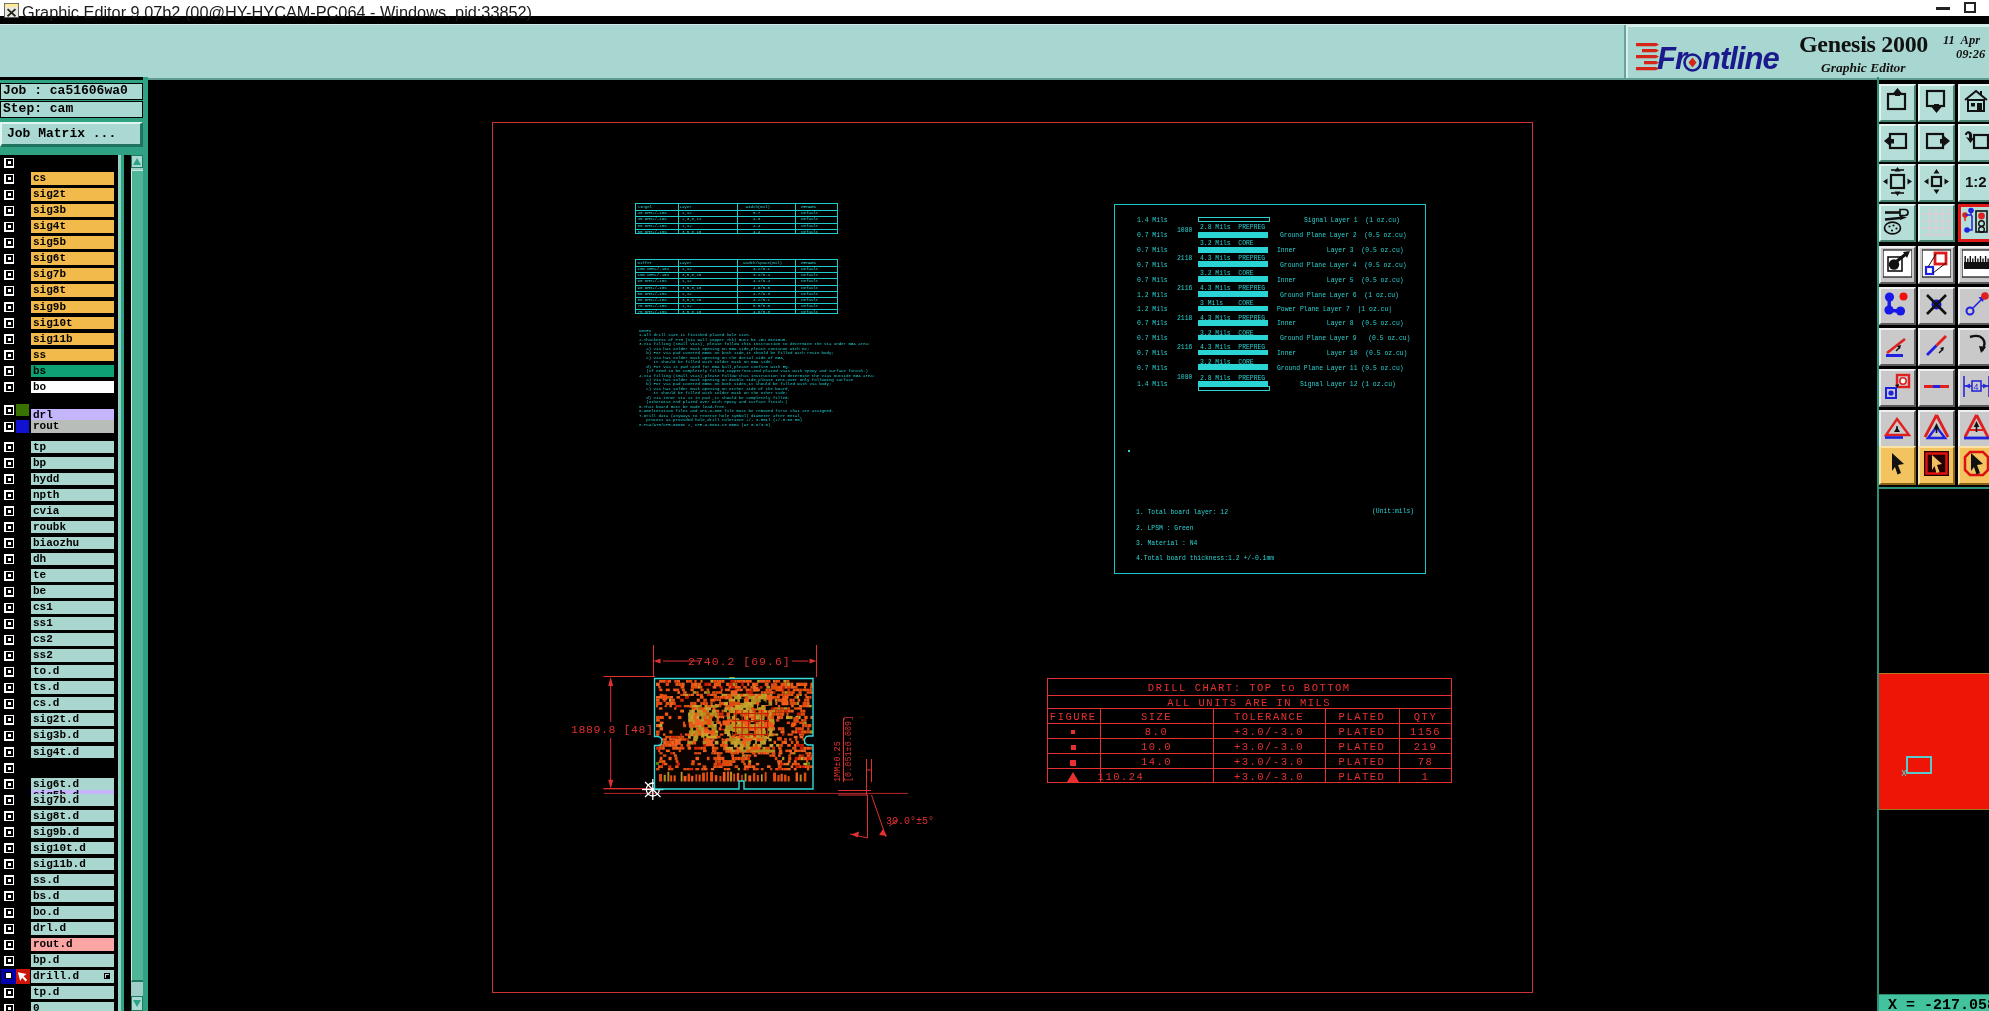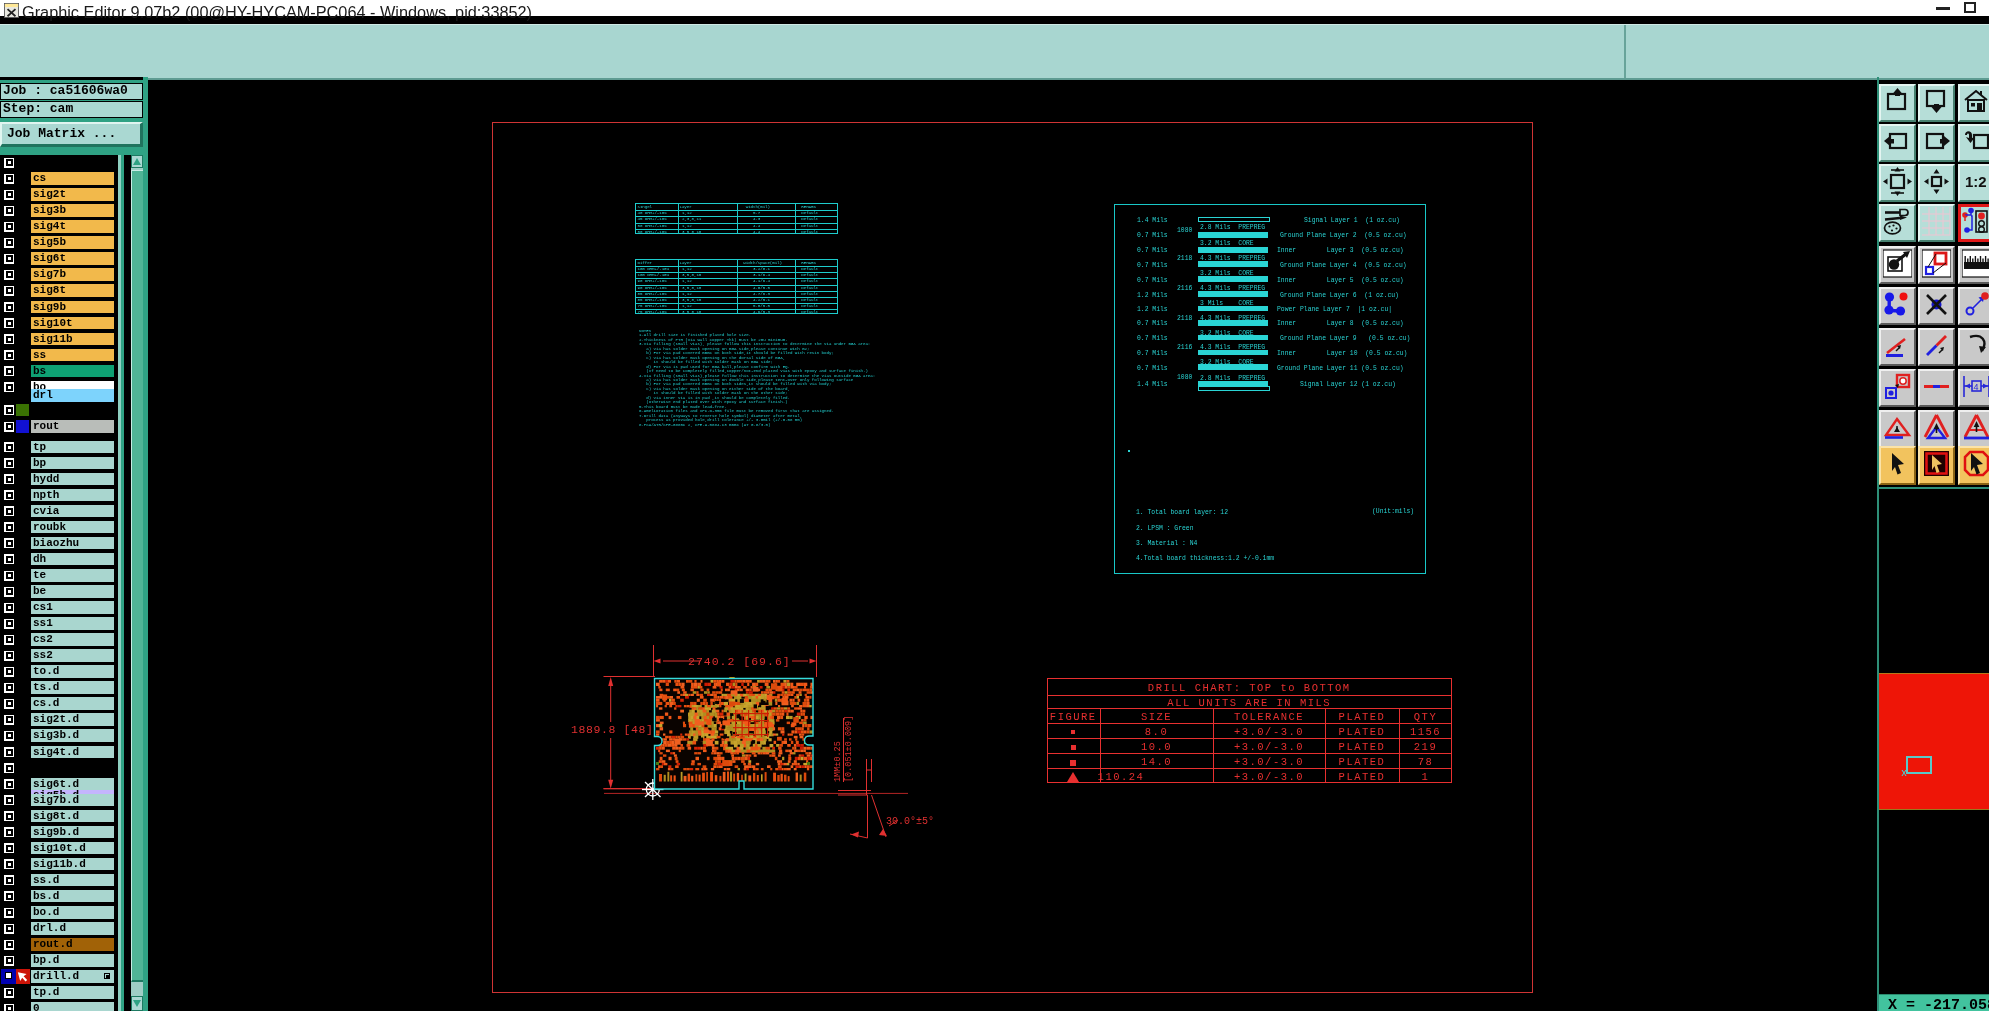--- a/index.html
+++ b/index.html
@@ -16,20 +16,39 @@
    <rect x="1" y="1" width="15" height="3.5" fill="#ffe896"></rect>
    <path d="M4 7 L13 15 M13 7 L4 15" stroke="#222" stroke-width="2"></path>
  </svg>
  <div style="position:absolute;left:22px;top:3px;font:16.3px 'Liberation Sans';color:#1a1a1a">Graphic Editor 9.07b2 (00@HY-HYCAM-PC064 - Windows, pid:33852)</div>
  <div style="position:absolute;left:1936px;top:7px;width:14px;height:2.5px;background:#222"></div>
  <div style="position:absolute;left:1964px;top:2px;width:12px;height:11px;border:2px solid #222;box-sizing:border-box"></div>
 </div>
 
 <div style="position:absolute;left:0;top:24px;width:1989px;height:53px;background:#a8d6d0;border-top:1px solid #cfe9e5;border-bottom:2px solid #5e9c92">
  <div style="position:absolute;left:1624px;top:0;width:2px;height:100%;background:#68a49a"></div>
+ <div style="position:absolute;left:1626px;top:0;width:363px;height:100%;border-top:2px solid #d8efe9;border-left:2px solid #d8efe9;box-sizing:border-box">
+   <svg style="position:absolute;left:4px;top:10px" width="168" height="40" viewBox="0 0 168 40">
+     <g fill="#d42618">
+      <path d="M4 6 h20 l3 1.6 -3 1.6 h-20 z"></path>
+          <path d="M10 12 h14 l3 1.6 -3 1.6 h-14 z"></path>
+      <path d="M4 18 h20 l3 1.6 -3 1.6 h-20 z"></path>
+          <path d="M12 24 h12 l3 1.6 -3 1.6 h-12 z"></path>
+      <path d="M4 30 h20 l3 1.6 -3 1.6 h-20 z"></path>
+     </g>
+     <text x="25" y="32" font-family="Liberation Sans" font-style="italic" font-weight="bold" font-size="31" fill="#1a1a8c" letter-spacing="-1">Fr</text>
+     <circle cx="60.5" cy="25.5" r="8" fill="none" stroke="#1a1a8c" stroke-width="2.6"></circle>
+     <path d="M60.5 20.5 L64.5 25.5 L60.5 30.5 L56.5 25.5 Z" fill="#d42618"></path>
+     <text x="70" y="32" font-family="Liberation Sans" font-style="italic" font-weight="bold" font-size="31" fill="#1a1a8c" letter-spacing="-1">ntline</text>
+   </svg>
+   <div style="position:absolute;left:171px;top:4px;font:bold 24px 'Liberation Serif',serif;color:#111;letter-spacing:-0.3px">Genesis 2000</div>
+   <div style="position:absolute;left:315px;top:6px;font:bold italic 12.5px 'Liberation Serif',serif;color:#111;white-space:pre">11  Apr</div>
+   <div style="position:absolute;left:328px;top:20px;font:bold italic 12.5px 'Liberation Serif',serif;color:#111">09:26</div>
+   <div style="position:absolute;left:193px;top:33px;font:bold italic 13.5px 'Liberation Serif',serif;color:#111">Graphic Editor</div>
+ </div>
 </div>
 
 <div style="position:absolute;left:0;top:77px;width:148px;height:934px;background:#000">
  <div style="position:absolute;left:0;top:3px;width:148px;height:75px;background:#2fa284"></div>
  <div style="position:absolute;left:0;top:6px;width:143px;height:17px;background:#aad8d2;border:1.5px solid #000;box-sizing:border-box;font:bold 13px 'Liberation Mono',monospace;line-height:14px;padding-left:2px">Job : ca51606wa0</div>
  <div style="position:absolute;left:0;top:24px;width:143px;height:17px;background:#aad8d2;border:1.5px solid #000;box-sizing:border-box;font:bold 13px 'Liberation Mono',monospace;line-height:14px;padding-left:2px">Step: cam</div>
  <div style="position:absolute;left:0;top:45px;width:143px;height:25px;background:#aad8d2;border-top:2px solid #e0f5f0;border-left:2px solid #e0f5f0;border-bottom:3px solid #20735e;border-right:3px solid #20735e;box-sizing:border-box;font:bold 13px 'Liberation Mono',monospace;line-height:20px;padding-left:5px">Job Matrix ...</div>
  <div style="position:absolute;left:143px;top:0;width:5px;height:934px;background:#2fa284"></div>
  <div style="position:absolute;left:118px;top:78px;width:3px;height:856px;background:#8fd0c2"></div>
  <div style="position:absolute;left:121px;top:78px;width:3px;height:856px;background:#2fa284"></div>
@@ -91,21 +110,21 @@
   </div>
 <div class="lrow" style="top:364.7px;background:#0ea173">bs</div>
 <div style="position:absolute;left:3px;top:381.2px;width:12px;height:12px;background:#fff;border:1px solid #000;box-sizing:border-box">
     <div style="position:absolute;left:1.5px;top:1.5px;width:7px;height:7px;border:2px solid #000;box-sizing:border-box"></div>
   </div>
 <div class="lrow" style="top:380.7px;background:#ffffff">bo</div>
 <div style="position:absolute;left:3px;top:404.4px;width:12px;height:12px;background:#fff;border:1px solid #000;box-sizing:border-box">
     <div style="position:absolute;left:1.5px;top:1.5px;width:7px;height:7px;border:2px solid #000;box-sizing:border-box"></div>
   </div>
 <div style="position:absolute;left:16px;top:403.9px;width:13px;height:12.5px;background:#3a7202"></div>
-<div class="lrow" style="top:389px;background:#7dd3fc">drl</div>
+<div class="lrow" style="top:409px;background:#c4b5fd">drl</div>
 <div style="position:absolute;left:3px;top:420.6px;width:12px;height:12px;background:#fff;border:1px solid #000;box-sizing:border-box">
     <div style="position:absolute;left:1.5px;top:1.5px;width:7px;height:7px;border:2px solid #000;box-sizing:border-box"></div>
   </div>
 <div style="position:absolute;left:16px;top:420.1px;width:13px;height:12.5px;background:#1111d2"></div>
 <div class="lrow" style="top:420.1px;background:#b9bdb9">rout</div>
 <div style="position:absolute;left:3px;top:441.1px;width:12px;height:12px;background:#fff;border:1px solid #000;box-sizing:border-box">
     <div style="position:absolute;left:1.5px;top:1.5px;width:7px;height:7px;border:2px solid #000;box-sizing:border-box"></div>
   </div>
 <div class="lrow" style="top:440.6px;background:#a9d6cf">tp</div>
 <div style="position:absolute;left:3px;top:457.1px;width:12px;height:12px;background:#fff;border:1px solid #000;box-sizing:border-box">
@@ -224,21 +243,21 @@
     <div style="position:absolute;left:1.5px;top:1.5px;width:7px;height:7px;border:2px solid #000;box-sizing:border-box"></div>
   </div>
 <div class="lrow" style="top:906.0px;background:#a9d6cf">bo.d</div>
 <div style="position:absolute;left:3px;top:922.5px;width:12px;height:12px;background:#fff;border:1px solid #000;box-sizing:border-box">
     <div style="position:absolute;left:1.5px;top:1.5px;width:7px;height:7px;border:2px solid #000;box-sizing:border-box"></div>
   </div>
 <div class="lrow" style="top:922.0px;background:#a9d6cf">drl.d</div>
 <div style="position:absolute;left:3px;top:938.6px;width:12px;height:12px;background:#fff;border:1px solid #000;box-sizing:border-box">
     <div style="position:absolute;left:1.5px;top:1.5px;width:7px;height:7px;border:2px solid #000;box-sizing:border-box"></div>
   </div>
-<div class="lrow" style="top:938.1px;background:#a16207">rout.d</div>
+<div class="lrow" style="top:938.1px;background:#fca5a5">rout.d</div>
 <div style="position:absolute;left:3px;top:954.6px;width:12px;height:12px;background:#fff;border:1px solid #000;box-sizing:border-box">
     <div style="position:absolute;left:1.5px;top:1.5px;width:7px;height:7px;border:2px solid #000;box-sizing:border-box"></div>
   </div>
 <div class="lrow" style="top:954.1px;background:#a9d6cf">bp.d</div>
 <div style="position:absolute;left:1px;top:969.2px;width:15px;height:14.5px;background:#0000b0">
     <div style="position:absolute;left:4px;top:3px;width:7px;height:7px;background:#fff;border:1px solid #000;box-sizing:border-box"></div>
   </div>
 <div style="position:absolute;left:16px;top:969.2px;width:14px;height:14.5px;background:#cc1408"><svg width="14" height="14" viewBox="0 0 14 14">
       <path d="M3 2 L11 6 L7.5 7.5 L10 12 L8 13 L5.8 8.5 L3 11 Z" fill="#fff" transform="rotate(-15 7 7)"></path>
     </svg></div>

